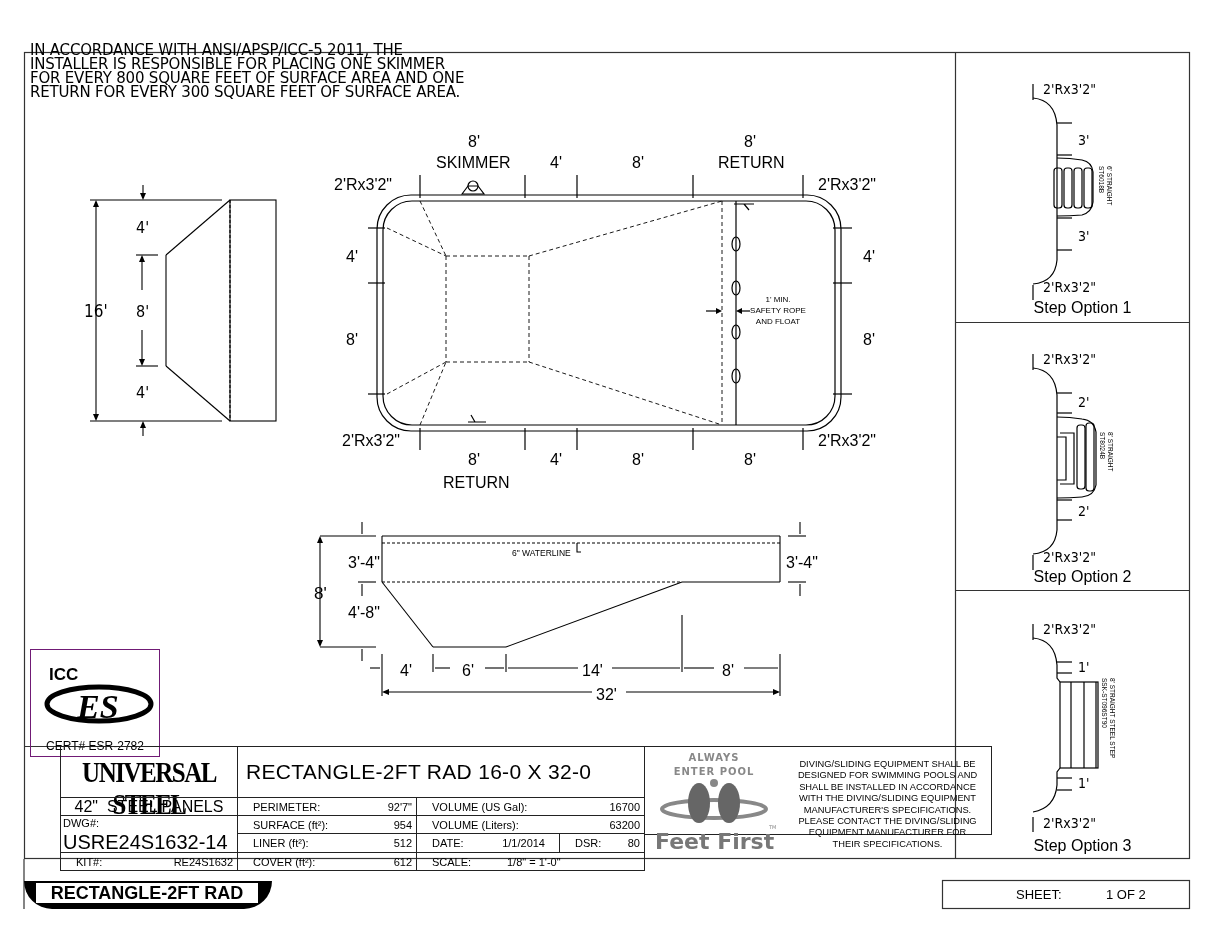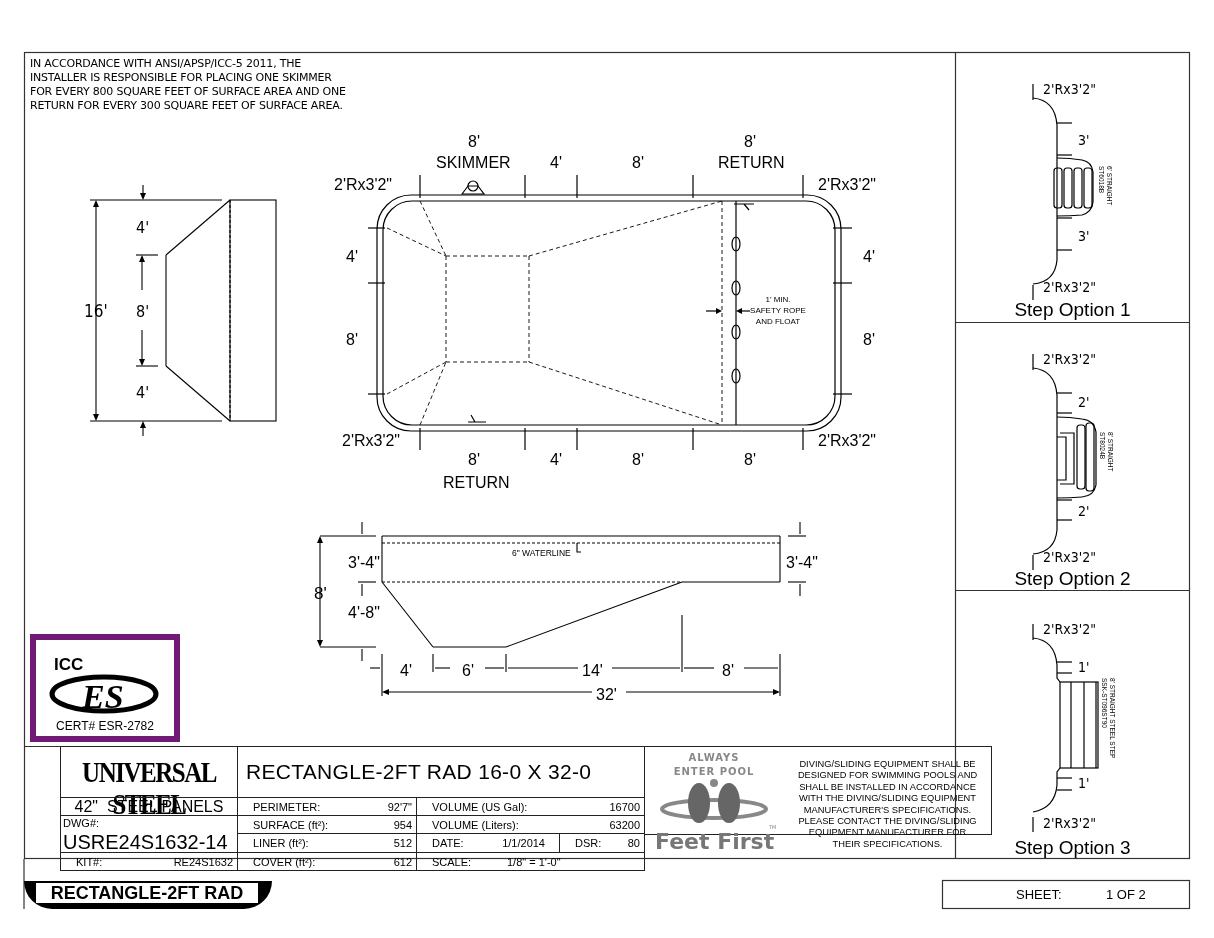--- a/index.html
+++ b/index.html
@@ -1,24 +1,24 @@
 <!DOCTYPE html>
 <html><head>
 <meta charset="utf-8">
 <style>
   html, body { margin:0; padding:0; background:#fff; }
   body { width:1214px; height:938px; position:relative; overflow:hidden; font-family:"Liberation Sans", sans-serif; color:#000; }
   .abs { position:absolute; }
   svg text.cad { font-family:"DejaVu Sans Condensed","DejaVu Sans", sans-serif; }
-  .note { position:absolute; left:30px; top:57px; font-family:"DejaVu Sans", sans-serif; font-size:11px; line-height:14px; letter-spacing:-0.2px; }
+  .note { position:absolute; left:30px; top:43px; font-family:"DejaVu Sans", sans-serif; font-size:15px; line-height:14px; letter-spacing:-0.2px; }
   .tb { position:absolute; font-family:"Liberation Sans", sans-serif; }
   .cell { position:absolute; border:1px solid #222; box-sizing:border-box; font-size:11px;margin-left:36px; }
   .lbl { position:absolute; left:3px; top:50%; transform:translateY(-50%); white-space:nowrap;padding-left:12px; }
   .val { position:absolute; right:4px; top:50%; transform:translateY(-50%); white-space:nowrap; }
-  .step-label { position:absolute; font-size:19px; text-align:center; width:235px; }
+  .step-label { position:absolute; font-size:16px; text-align:center; width:235px;padding-left:10px; }
 </style>
 </head>
 <body>
 
 <svg class="abs" style="left:0;top:0" width="1214" height="938">
   <g stroke="#333" fill="none" stroke-width="1.2">
     <rect x="24.5" y="52.5" width="1165" height="806"></rect>
     <line x1="955.5" y1="52" x2="955.5" y2="859"></line>
     <line x1="955" y1="322.5" x2="1190" y2="322.5"></line>
     <line x1="955" y1="590.5" x2="1190" y2="590.5"></line>
@@ -202,21 +202,21 @@
     <text x="486" y="58" font-size="16">3'-4"</text>
     <text x="212" y="46" font-size="8.5">6" WATERLINE</text>
     <text x="100" y="166" font-size="16">4'</text>
     <text x="162" y="166" font-size="16">6'</text>
     <text x="282" y="166" font-size="16">14'</text>
     <text x="422" y="166" font-size="16">8'</text>
     <text x="296" y="190" font-size="16">32'</text>
   </g>
 </svg>
 
-<div class="abs" style="left:30px;top:634px;width:150px;height:108px;border:6px solid #701a75;box-sizing:border-box">
+<div class="abs" style="left:30px;top:649px;width:130px;height:108px;border:1px solid #701a75;box-sizing:border-box">
   <svg width="128" height="86" style="position:absolute;left:0;top:0">
     <ellipse cx="68" cy="54" rx="52" ry="17" fill="none" stroke="#000" stroke-width="5"></ellipse>
     <text x="18" y="30" font-family="'Liberation Sans', sans-serif" font-weight="bold" font-size="17">ICC</text>
     <text x="46" y="68" font-family="'Liberation Serif', serif" font-weight="bold" font-style="italic" font-size="34">ES</text>
   </svg>
   <div class="abs" style="left:0;right:0;bottom:3px;text-align:center;font-size:12px">CERT# ESR-2782</div>
 </div>
 
 <div class="tb" style="left:24px;top:746px;width:932px;height:113px">
   <div class="cell" style="left:0;top:0;width:178px;height:52px">

